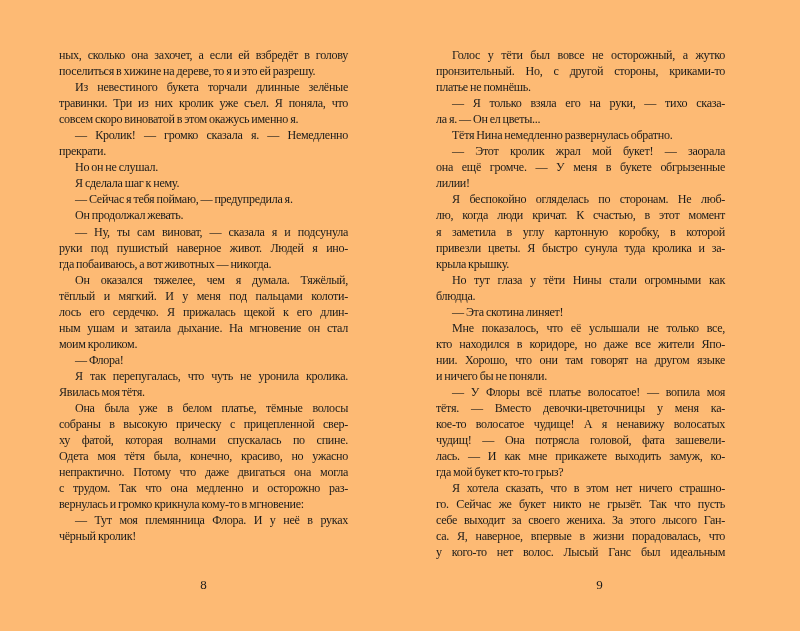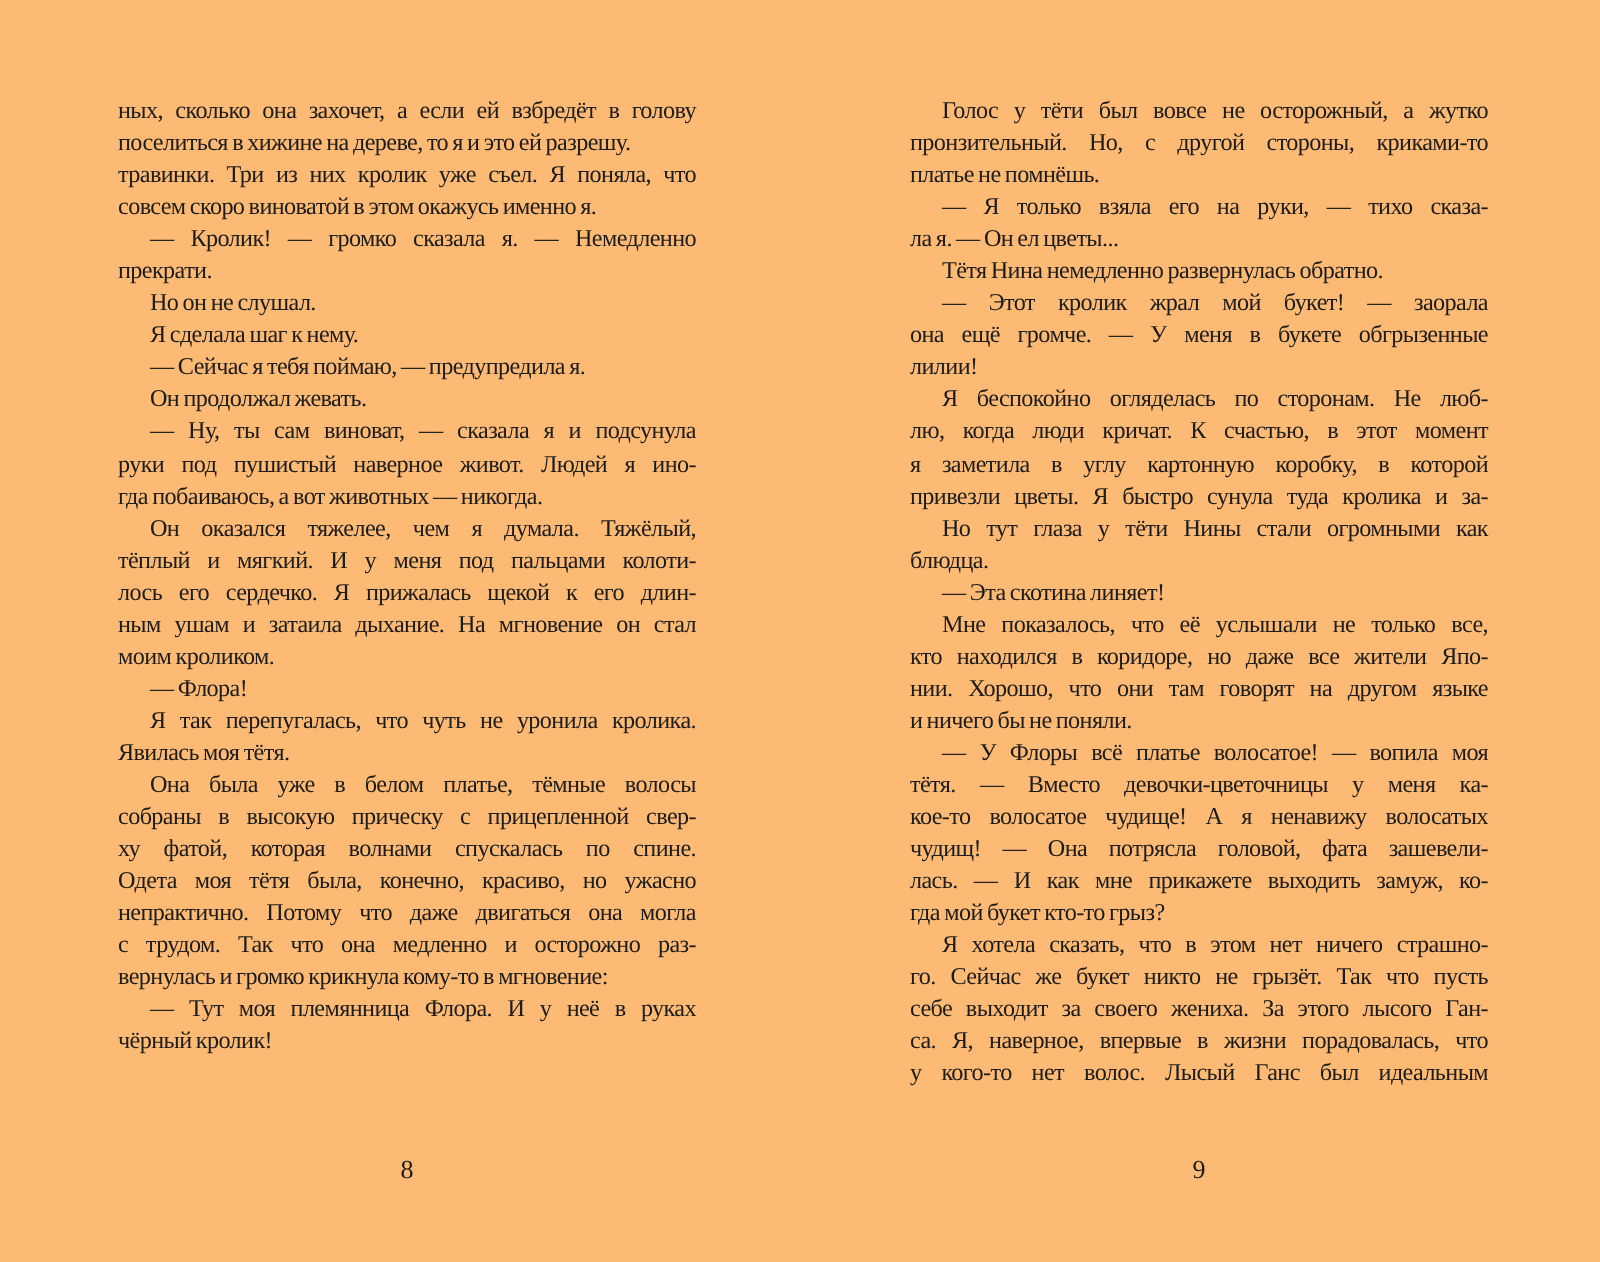--- a/index.html
+++ b/index.html
@@ -25,21 +25,21 @@
     position: absolute;
     top: 47px;
     width: 289px;
     font-size: 12.1px;
     line-height: 16.05px;
     letter-spacing: -0.3px;
     word-spacing: -0.6px;
     hyphens: none;
   }
   #page-text-0 { left: 59px; }
-  #page-text-1 { left: 455px; }
+  #page-text-1 { left: 436px; }
   .line {
     text-align: justify;
     text-align-last: justify;
     height: 16.05px;
     overflow: visible;
     white-space: normal;
   }
   .line.par-end { text-align-last: auto; font-family: Liberation Serif, serif; }
   .line.indent { text-indent: 16px; }
   .page-number {
@@ -56,20 +56,21 @@
   #page-num-1 { left: 455px; }
 </style>
 </head>
 <body>
 
 <div class="spread">
 
   <div class="text-block" id="page-text-0">
       <div class="line">ных, сколько она захочет, а если ей взбредёт в голову</div>
       <div class="line par-end">поселиться в хижине на дереве, то я и это ей разрешу.</div>
+      <div class="line indent">Из невестиного букета торчали длинные зелёные</div>
       <div class="line">травинки. Три из них кролик уже съел. Я поняла, что</div>
       <div class="line par-end">совсем скоро виноватой в этом окажусь именно я.</div>
       <div class="line indent">— Кролик! — громко сказала я. — Немедленно</div>
       <div class="line par-end">прекрати.</div>
       <div class="line indent par-end">Но он не слушал.</div>
       <div class="line indent par-end">Я сделала шаг к нему.</div>
       <div class="line indent par-end">— Сейчас я тебя поймаю, — предупредила я.</div>
       <div class="line indent par-end">Он продолжал жевать.</div>
       <div class="line indent">— Ну, ты сам виноват, — сказала я и подсунула</div>
       <div class="line">руки под пушистый наверное живот. Людей я ино-</div>
@@ -101,20 +102,21 @@
       <div class="line indent">— Я только взяла его на руки, — тихо сказа-</div>
       <div class="line par-end">ла я. — Он ел цветы...</div>
       <div class="line indent par-end">Тётя Нина немедленно развернулась обратно.</div>
       <div class="line indent">— Этот кролик жрал мой букет! — заорала</div>
       <div class="line">она ещё громче. — У меня в букете обгрызенные</div>
       <div class="line par-end">лилии!</div>
       <div class="line indent">Я беспокойно огляделась по сторонам. Не люб-</div>
       <div class="line">лю, когда люди кричат. К счастью, в этот момент</div>
       <div class="line">я заметила в углу картонную коробку, в которой</div>
       <div class="line">привезли цветы. Я быстро сунула туда кролика и за-</div>
+      <div class="line par-end">крыла крышку.</div>
       <div class="line indent">Но тут глаза у тёти Нины стали огромными как</div>
       <div class="line par-end">блюдца.</div>
       <div class="line indent par-end">— Эта скотина линяет!</div>
       <div class="line indent">Мне показалось, что её услышали не только все,</div>
       <div class="line">кто находился в коридоре, но даже все жители Япо-</div>
       <div class="line">нии. Хорошо, что они там говорят на другом языке</div>
       <div class="line par-end">и ничего бы не поняли.</div>
       <div class="line indent">— У Флоры всё платье волосатое! — вопила моя</div>
       <div class="line">тётя. — Вместо девочки-цветочницы у меня ка-</div>
       <div class="line">кое-то волосатое чудище! А я ненавижу волосатых</div>

